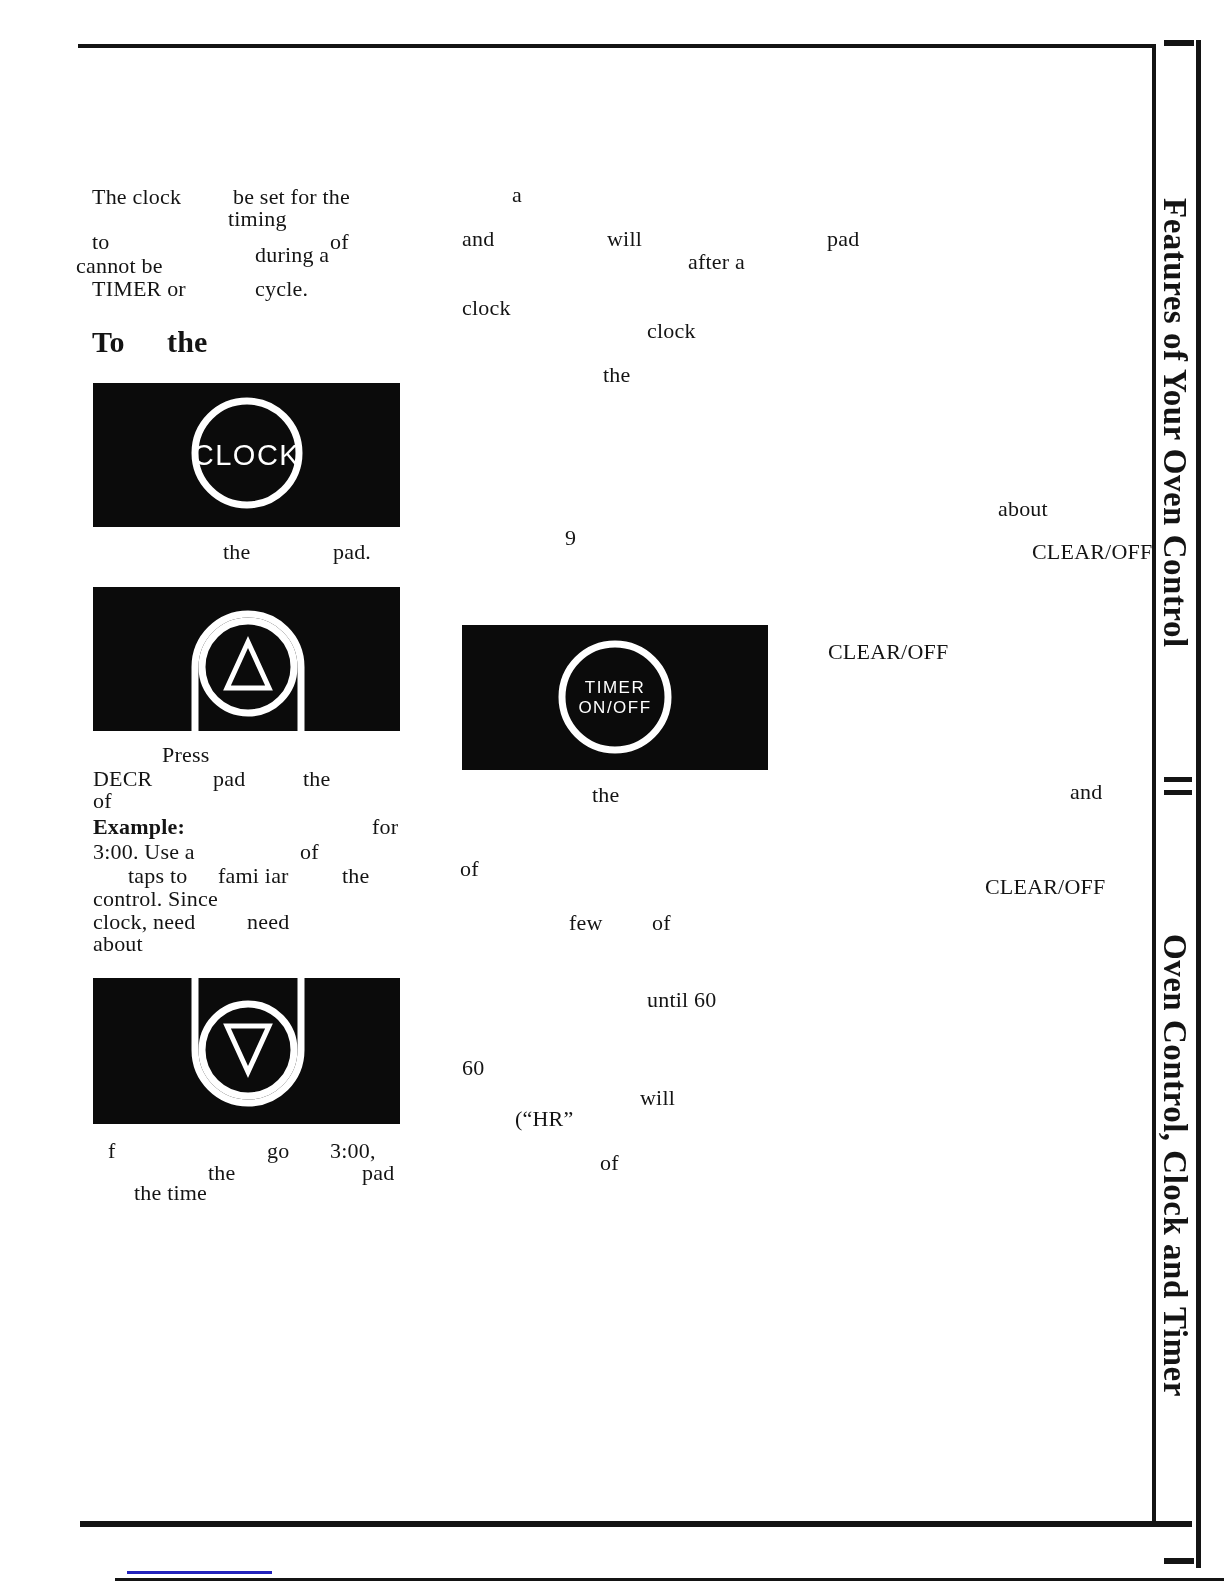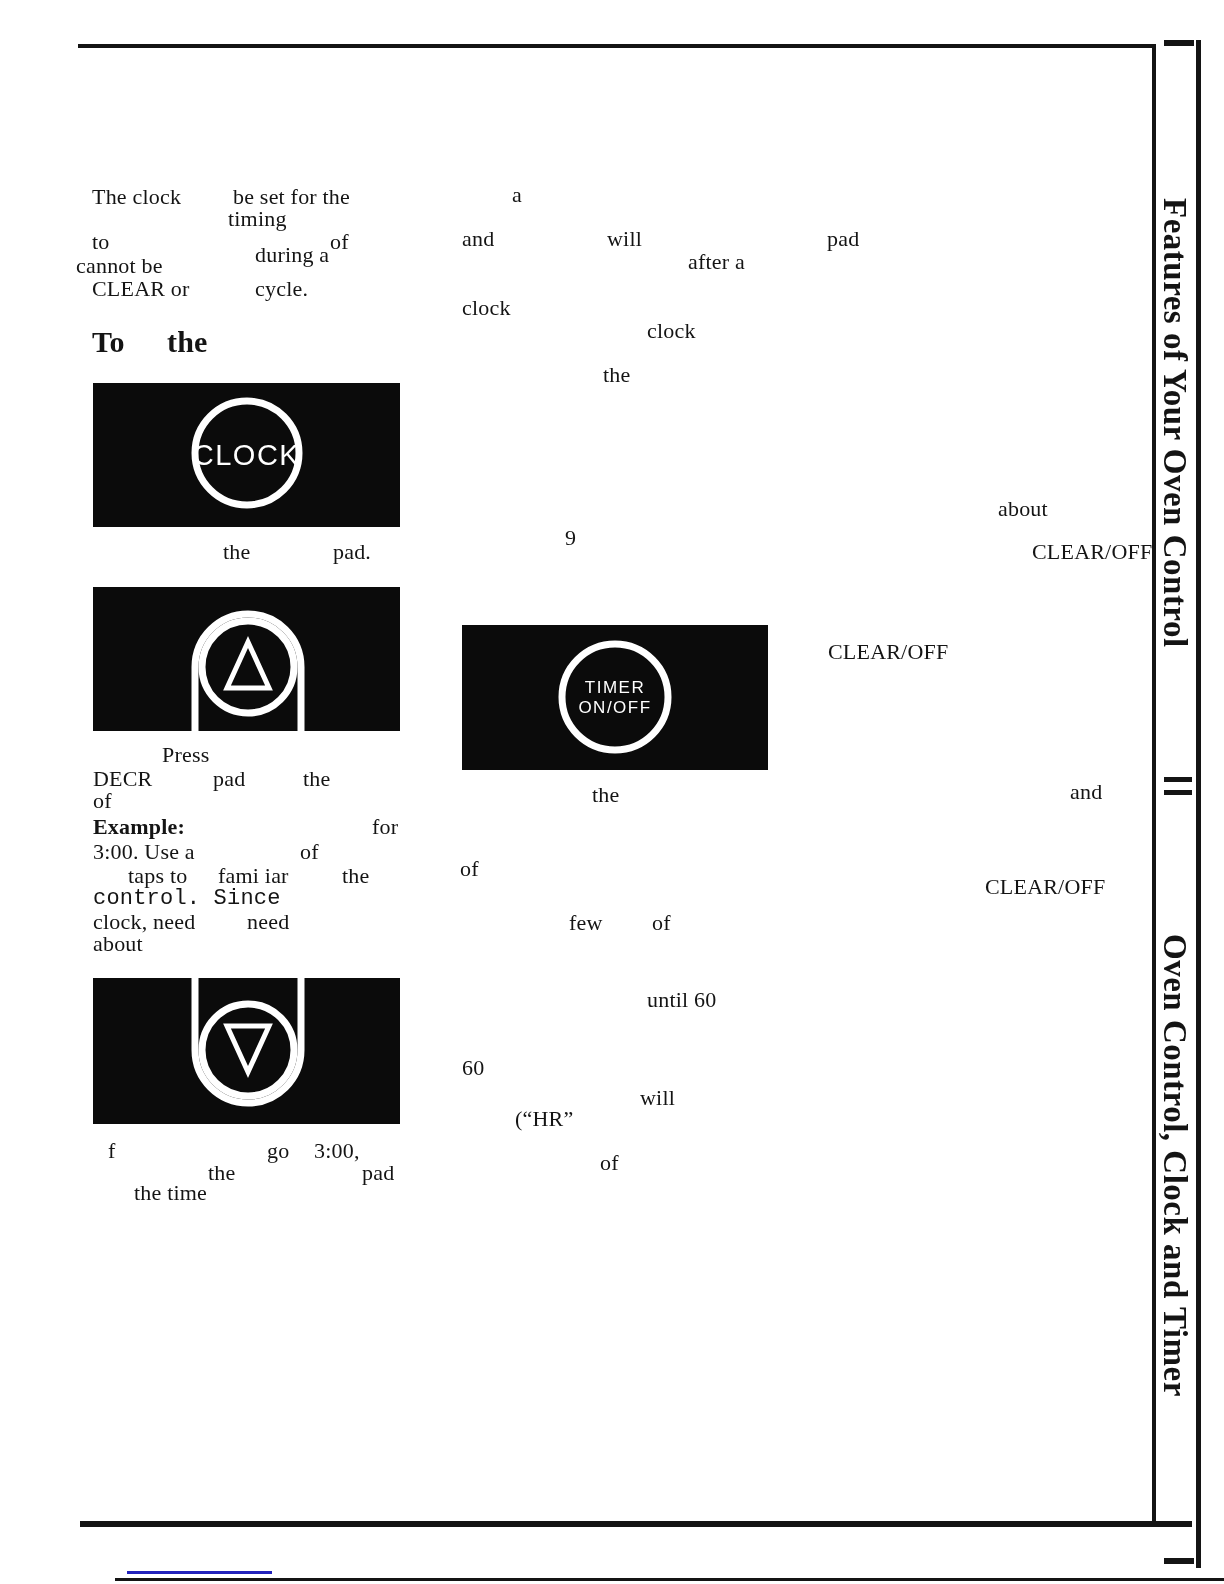--- a/index.html
+++ b/index.html
@@ -64,46 +64,46 @@
   <div class="rule" style="left:115px; top:1578px; width:1109px; height:3px;"></div>
 
   <div id="frag-layer">
       <span class="frag" style="left: 92px; top: 186px;">The clock</span>
       <span class="frag" style="left: 233px; top: 186px;">be set for the</span>
       <span class="frag" style="left: 228px; top: 208px;">timing</span>
       <span class="frag" style="left: 92px; top: 231px;">to</span>
       <span class="frag" style="left: 330px; top: 231px;">of</span>
       <span class="frag" style="left: 76px; top: 255px;">cannot be</span>
       <span class="frag" style="left: 255px; top: 244px;">during a</span>
-      <span class="frag" style="left: 92px; top: 278px;">CLEAR or</span>
+      <span class="frag" style="left: 92px; top: 278px;">TIMER or</span>
       <span class="frag" style="left: 255px; top: 278px;">cycle.</span>
       <span class="frag bold" style="left: 92px; top: 327px; font-size: 30px;">To</span>
       <span class="frag bold" style="left: 167px; top: 327px; font-size: 30px;">the</span>
       <span class="frag" style="left: 223px; top: 541px;">the</span>
       <span class="frag" style="left: 333px; top: 541px;">pad.</span>
       <span class="frag" style="left: 162px; top: 744px;">Press</span>
       <span class="frag" style="left: 93px; top: 768px;">DECR</span>
       <span class="frag" style="left: 213px; top: 768px;">pad</span>
       <span class="frag" style="left: 303px; top: 768px;">the</span>
       <span class="frag" style="left: 93px; top: 790px;">of</span>
       <span class="frag bold" style="left: 93px; top: 816px;">Example:</span>
       <span class="frag" style="left: 372px; top: 816px;">for</span>
       <span class="frag" style="left: 93px; top: 841px;">3:00. Use a</span>
       <span class="frag" style="left: 300px; top: 841px;">of</span>
       <span class="frag" style="left: 128px; top: 865px;">taps to</span>
       <span class="frag" style="left: 218px; top: 865px;">fami iar</span>
       <span class="frag" style="left: 342px; top: 865px;">the</span>
-      <span class="frag" style="left: 93px; top: 888px; font-family: Liberation Mono, monospace;">control. Since</span>
+      <span class="frag" style="left: 93px; top: 888px;">control. Since</span>
       <span class="frag" style="left: 93px; top: 911px;">clock, need</span>
       <span class="frag" style="left: 247px; top: 911px;">need</span>
       <span class="frag" style="left: 93px; top: 933px;">about</span>
       <span class="frag" style="left: 180px; top: 985px;">or</span>
       <span class="frag" style="left: 108px; top: 1140px;">f</span>
       <span class="frag" style="left: 267px; top: 1140px;">go</span>
-      <span class="frag" style="left: 314px; top: 1140px;">3:00,</span>
+      <span class="frag" style="left: 330px; top: 1140px;">3:00,</span>
       <span class="frag" style="left: 208px; top: 1162px;">the</span>
       <span class="frag" style="left: 362px; top: 1162px;">pad</span>
       <span class="frag" style="left: 134px; top: 1182px;">the time</span>
       <span class="frag" style="left: 512px; top: 184px;">a</span>
       <span class="frag" style="left: 462px; top: 228px;">and</span>
       <span class="frag" style="left: 607px; top: 228px;">will</span>
       <span class="frag" style="left: 688px; top: 251px;">after a</span>
       <span class="frag" style="left: 462px; top: 297px;">clock</span>
       <span class="frag" style="left: 647px; top: 320px;">clock</span>
       <span class="frag" style="left: 603px; top: 364px;">the</span>

